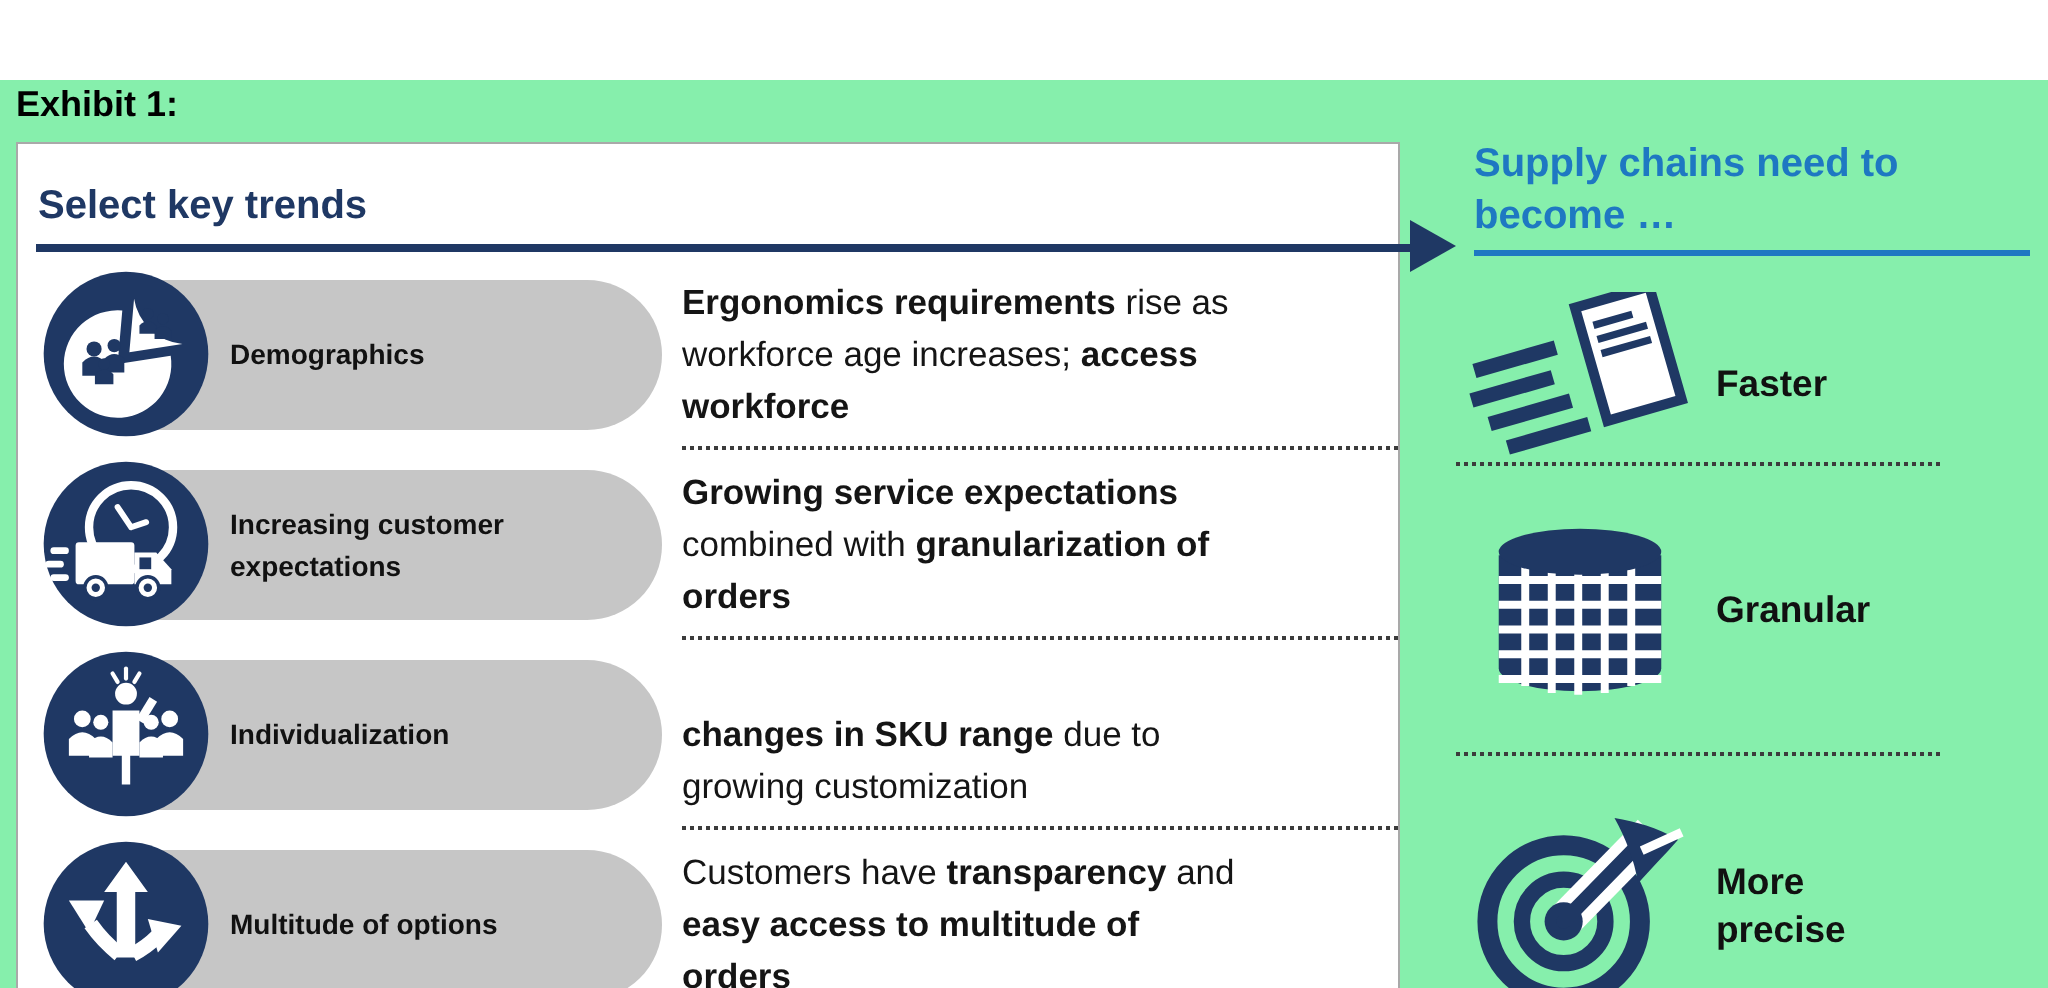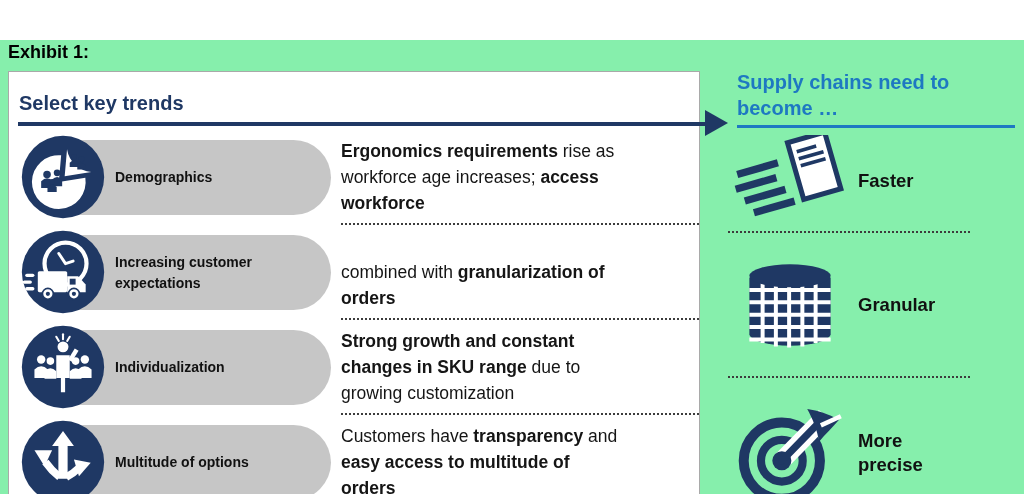--- a/index.html
+++ b/index.html
@@ -80,21 +80,21 @@
               <circle cx="32" cy="76" r="2.5" fill="var(--navy)"></circle>
    <circle cx="63" cy="76" r="6.5" fill="#fff" stroke="var(--navy)" stroke-width="2"></circle>
               <circle cx="63" cy="76" r="2.5" fill="var(--navy)"></circle>
    <g fill="#fff">
                 <rect x="5" y="52" width="11" height="4" rx="2"></rect>
                 <rect x="2" y="60" width="11" height="4" rx="2"></rect>
                 <rect x="5" y="68" width="11" height="4" rx="2"></rect>
               </g>
    </svg>
           </span>
-          <div class="row-desc"><br>combined with <b>granularization of</b><br><b>orders</b></div>
+          <div class="row-desc"><b>Growing service expectations</b><br>combined with <b>granularization of</b><br><b>orders</b></div>
           <div class="row-divider"></div>
         </div>
         <div class="row" style="top: 253px;">
           <div class="pill">
             <span class="pill-label">Individualization</span>
           </div>
           <span class="row-circle">
             <svg viewBox="0 0 100 100">
               <circle cx="50" cy="50" r="49" fill="var(--navy)"></circle>
    <g stroke="#fff" stroke-width="2.5" stroke-linecap="round">
@@ -110,21 +110,21 @@
                 <path d="M16,63 v-10 q8,-8 16,0 v10 z"></path>
     <circle cx="35" cy="43" r="4.5"></circle>
                 <path d="M28,64 v-9 q7,-7 14,0 v9 z"></path>
     <circle cx="76" cy="41" r="5"></circle>
                 <path d="M68,63 v-10 q8,-8 16,0 v10 z"></path>
     <circle cx="65" cy="43" r="4.5"></circle>
                 <path d="M58,64 v-9 q7,-7 14,0 v9 z"></path>
    </g>
             </svg>
           </span>
-          <div class="row-desc"><b>Strong growth and constant</b><br><b>changes in SKU range</b> due to<br>growing customization</div>
+          <div class="row-desc"><br><b>changes in SKU range</b> due to<br>growing customization</div>
           <div class="row-divider"></div>
         </div>
         <div class="row" style="top: 348px;">
           <div class="pill">
             <span class="pill-label">Multitude of options</span>
           </div>
           <span class="row-circle">
             <svg viewBox="0 0 100 100">
               <circle cx="50" cy="50" r="49" fill="var(--navy)"></circle>
    <path d="M50,13 L63,31 H55.5 V70 H44.5 V31 H37 Z" fill="#fff"></path>
@@ -138,21 +138,21 @@
         </div>
       </div>
   </div>
 
   <div class="arrow-line"></div>
   <div class="arrow-head"></div>
 
   <div class="right-title">Supply chains need to become …</div>
   <div class="blue-rule"></div>
   <div id="right-items">
-      <div class="r-item" style="top: 93px; height: 96px;">
+      <div class="r-item" style="top: 104px; height: 96px;">
         <span class="r-icon">
           <svg viewBox="0 0 130 100" style="width: 122px; height: 92px;">
             <g transform="rotate(-16 70 50)" stroke="var(--navy)" fill="none">
    <rect x="74" y="8" width="42" height="64" stroke-width="5.5" fill="#fff"></rect>
    <path d="M81,20 h22 M81,28 h28 M81,36 h28" stroke-width="4"></path>
    <path d="M12,26 H58 M6,41 H52 M12,56 H58 M18,71 H64" stroke-width="8"></path>
    </g>
           </svg>
         </span>
         <span class="r-label">Faster</span>

